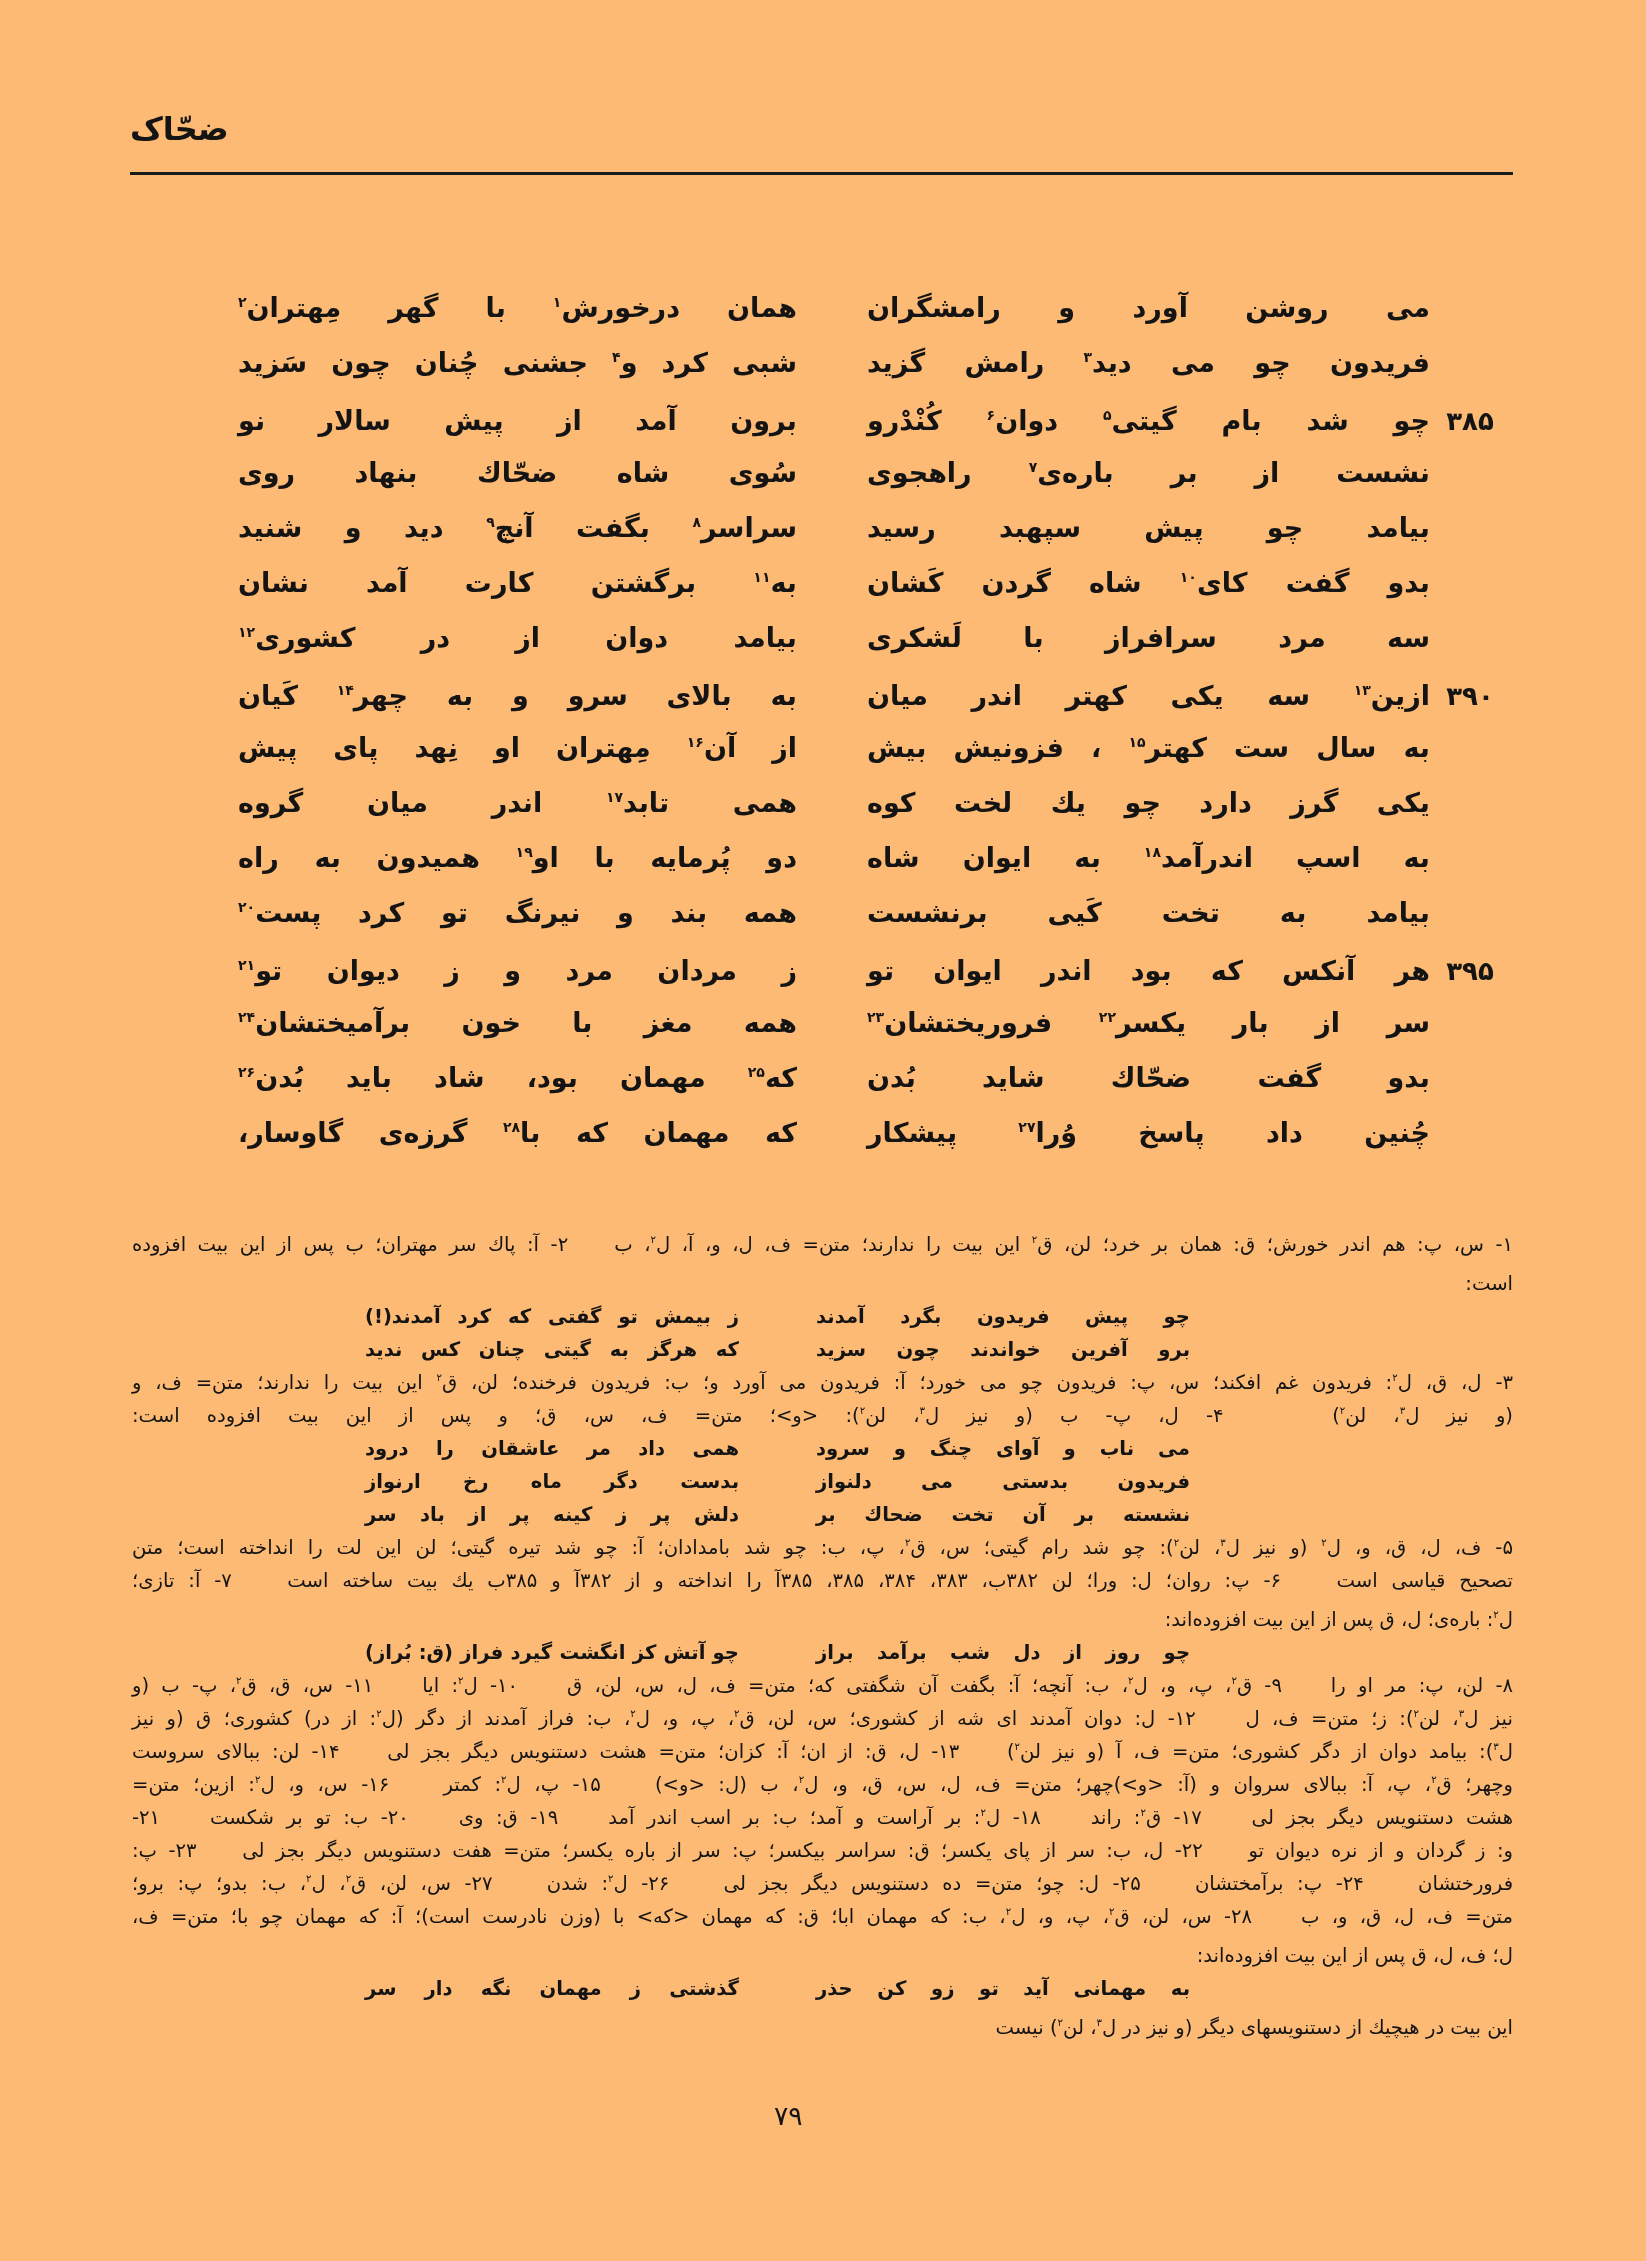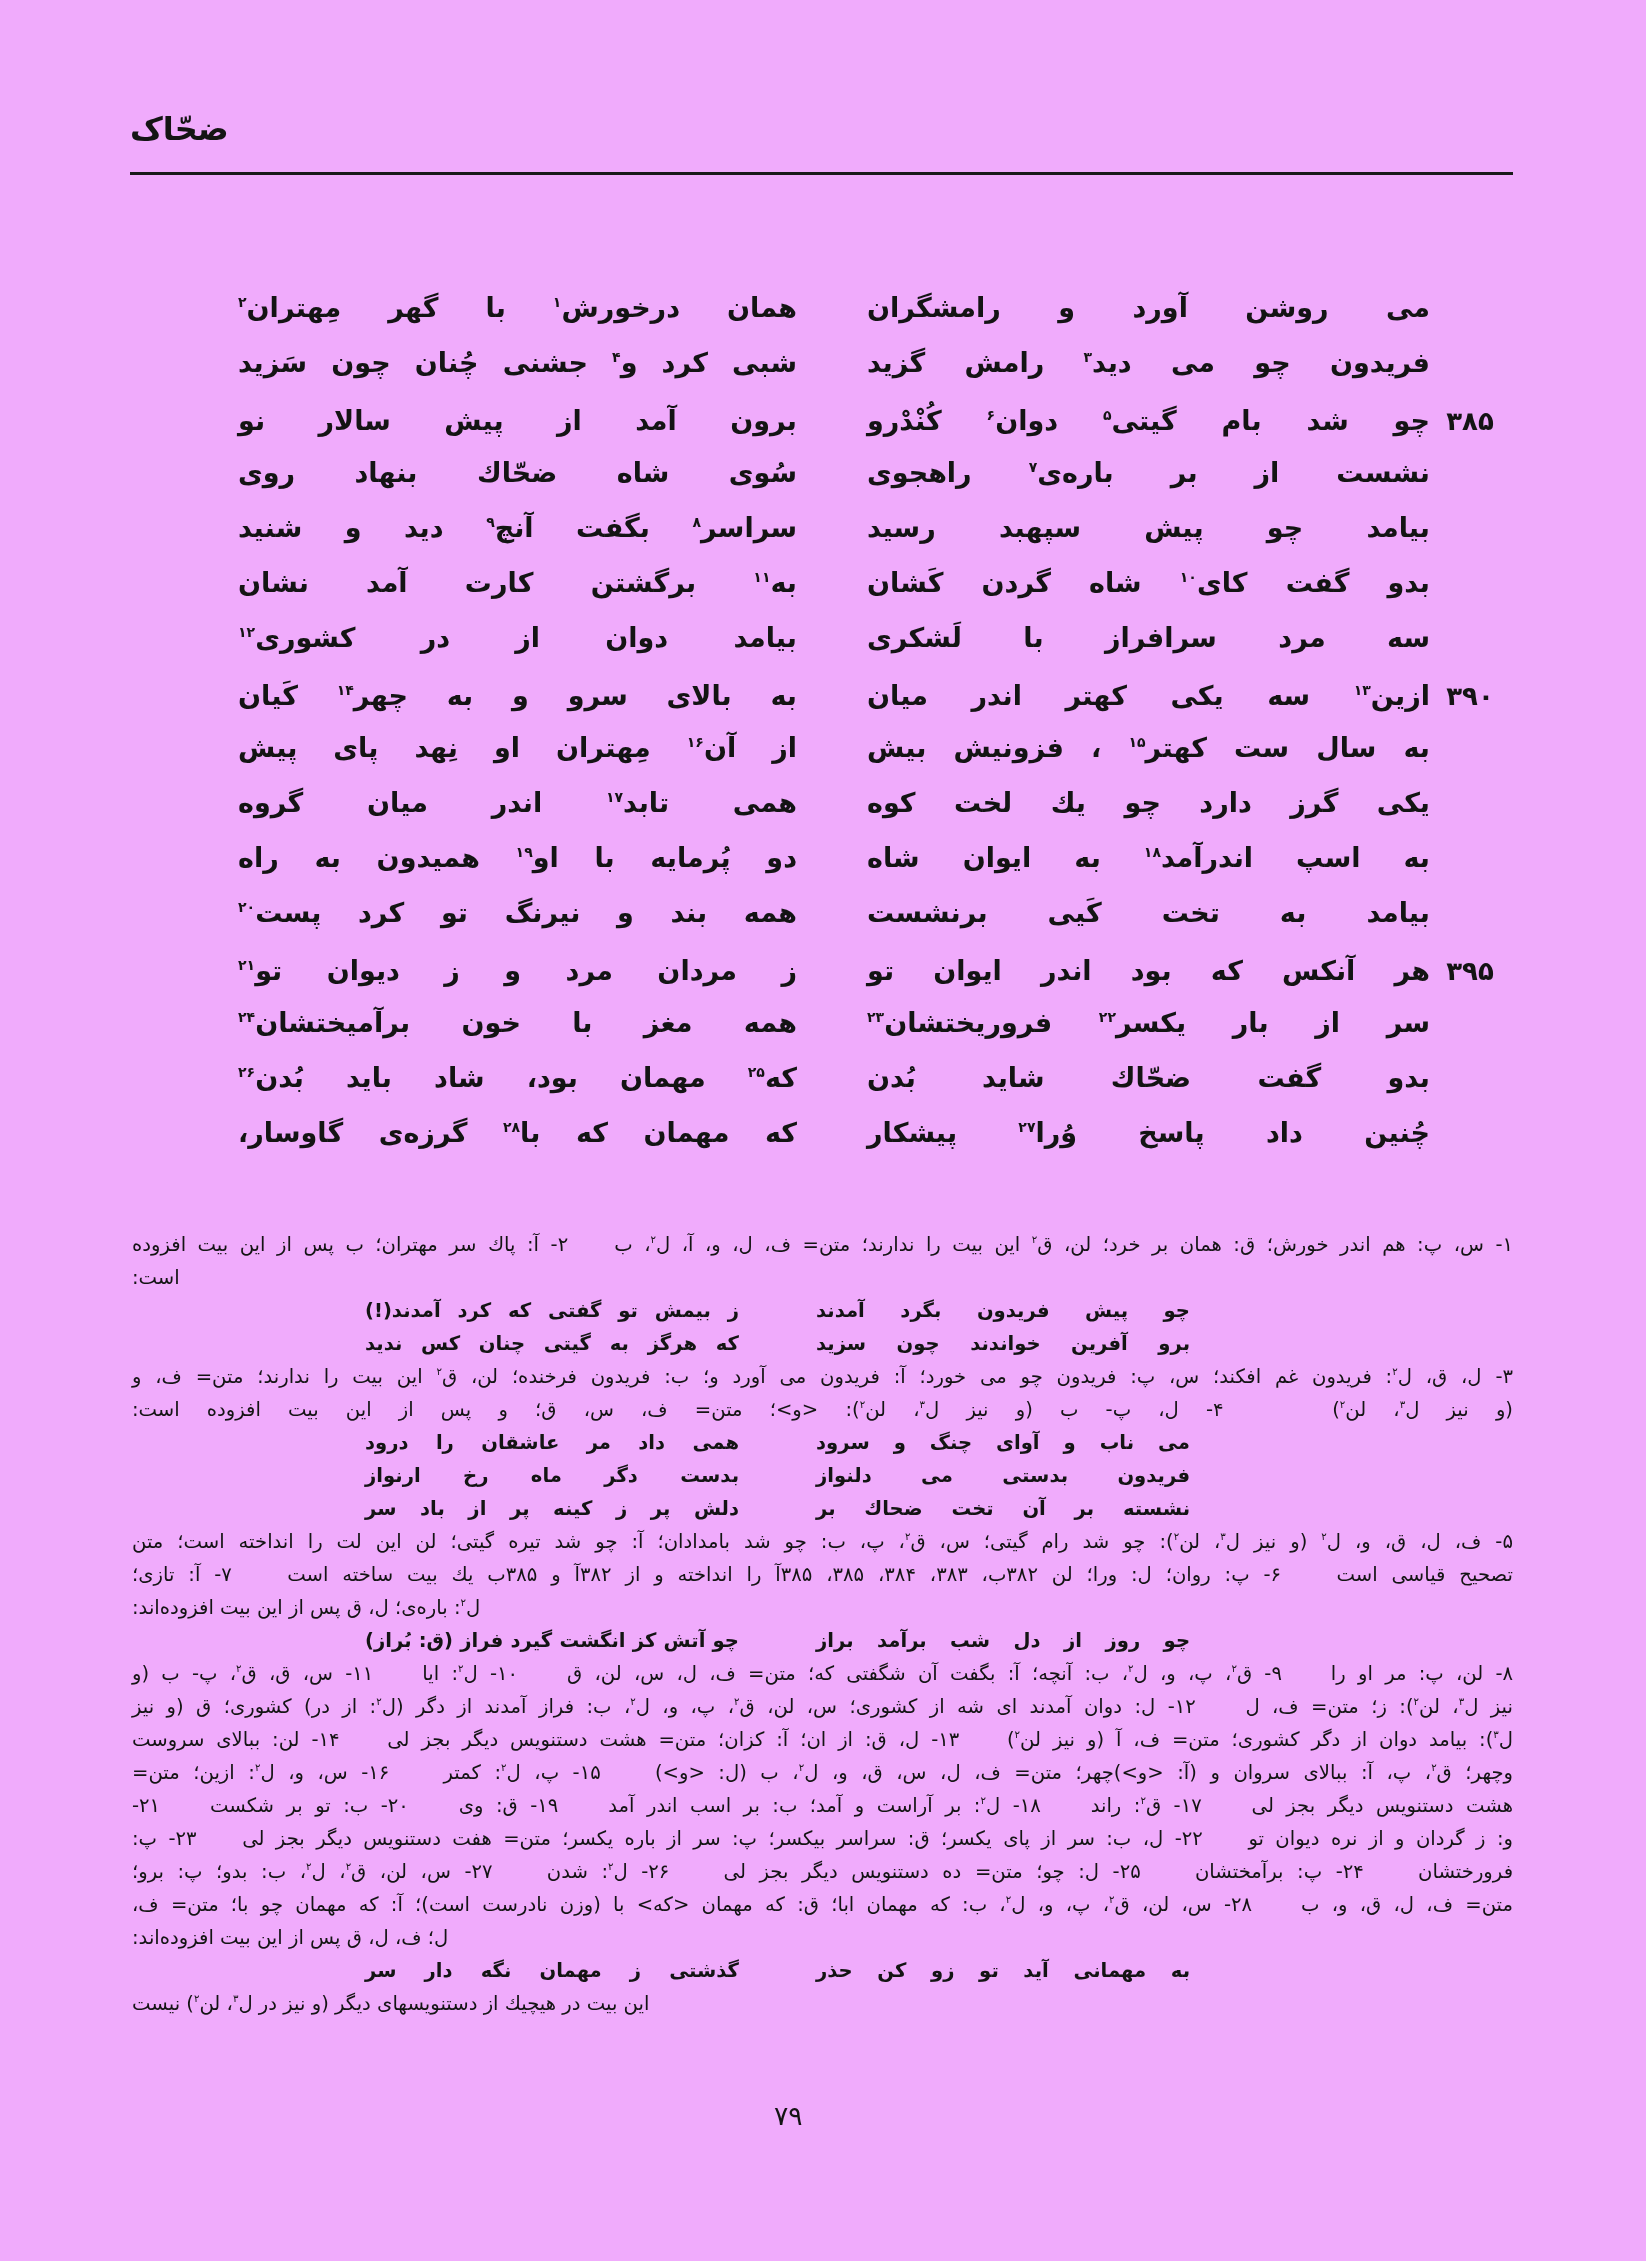--- a/index.html
+++ b/index.html
@@ -1,18 +1,18 @@
 <!DOCTYPE html>
 <html lang="fa" dir="rtl" style="font-size:11.2px"><head>
 <meta charset="utf-8">
 <style>
   html,body{margin:0;padding:0;background:#e8e6e0;}
   .page{
     position:relative; width:1647px; height:2261px; margin:0 auto;
-    background:#f0abfc; color:#141414; overflow:hidden;
+    background:#fdba74; color:#141414; overflow:hidden;
     font-family:"DejaVu Sans", sans-serif; direction:rtl;
   }
   .header-title{
     position:absolute; top:110px; left:131px; font-size:32px; font-weight:bold;
     letter-spacing:0.7px;
   }
   .rule{
     position:absolute; top:172px; left:131px; width:1383px; height:2.8px;
     background:#1a1a1a; border:none;
   }
@@ -23,21 +23,21 @@
   }
   .vnum{ font-size:26px; text-align:center; padding-top:4.2px; }
   .hem{ text-align:justify; text-align-last:justify; }
   .hem sup, .fn-line sup, .fnv-hem sup{ font-size:0.52em; line-height:0; }
   .footnotes{
     position:absolute; top:1228px; right:133px; width:1381px;
     font-size:19.6px; line-height:33px;
   }
   .fn-line{ min-height:33px; white-space:pre-wrap; }
   .fn-just{ text-align:justify; text-align-last:justify; }
-  .fn-start{ text-align:left; }
+  .fn-start{ text-align:right;margin-top:6px; }
   .fn-verse{
     display:flex; justify-content:center; gap:77px; min-height:33px;
     transform:translateX(-45px); font-weight:600;
   }
   .fnv-hem{ width:374px; white-space:nowrap; text-align:justify; text-align-last:justify; }
   .page-number{
     position:absolute; top:2100px; left:775px; font-size:26.6px; letter-spacing:1.4px;
   }
 </style>
 </head>

